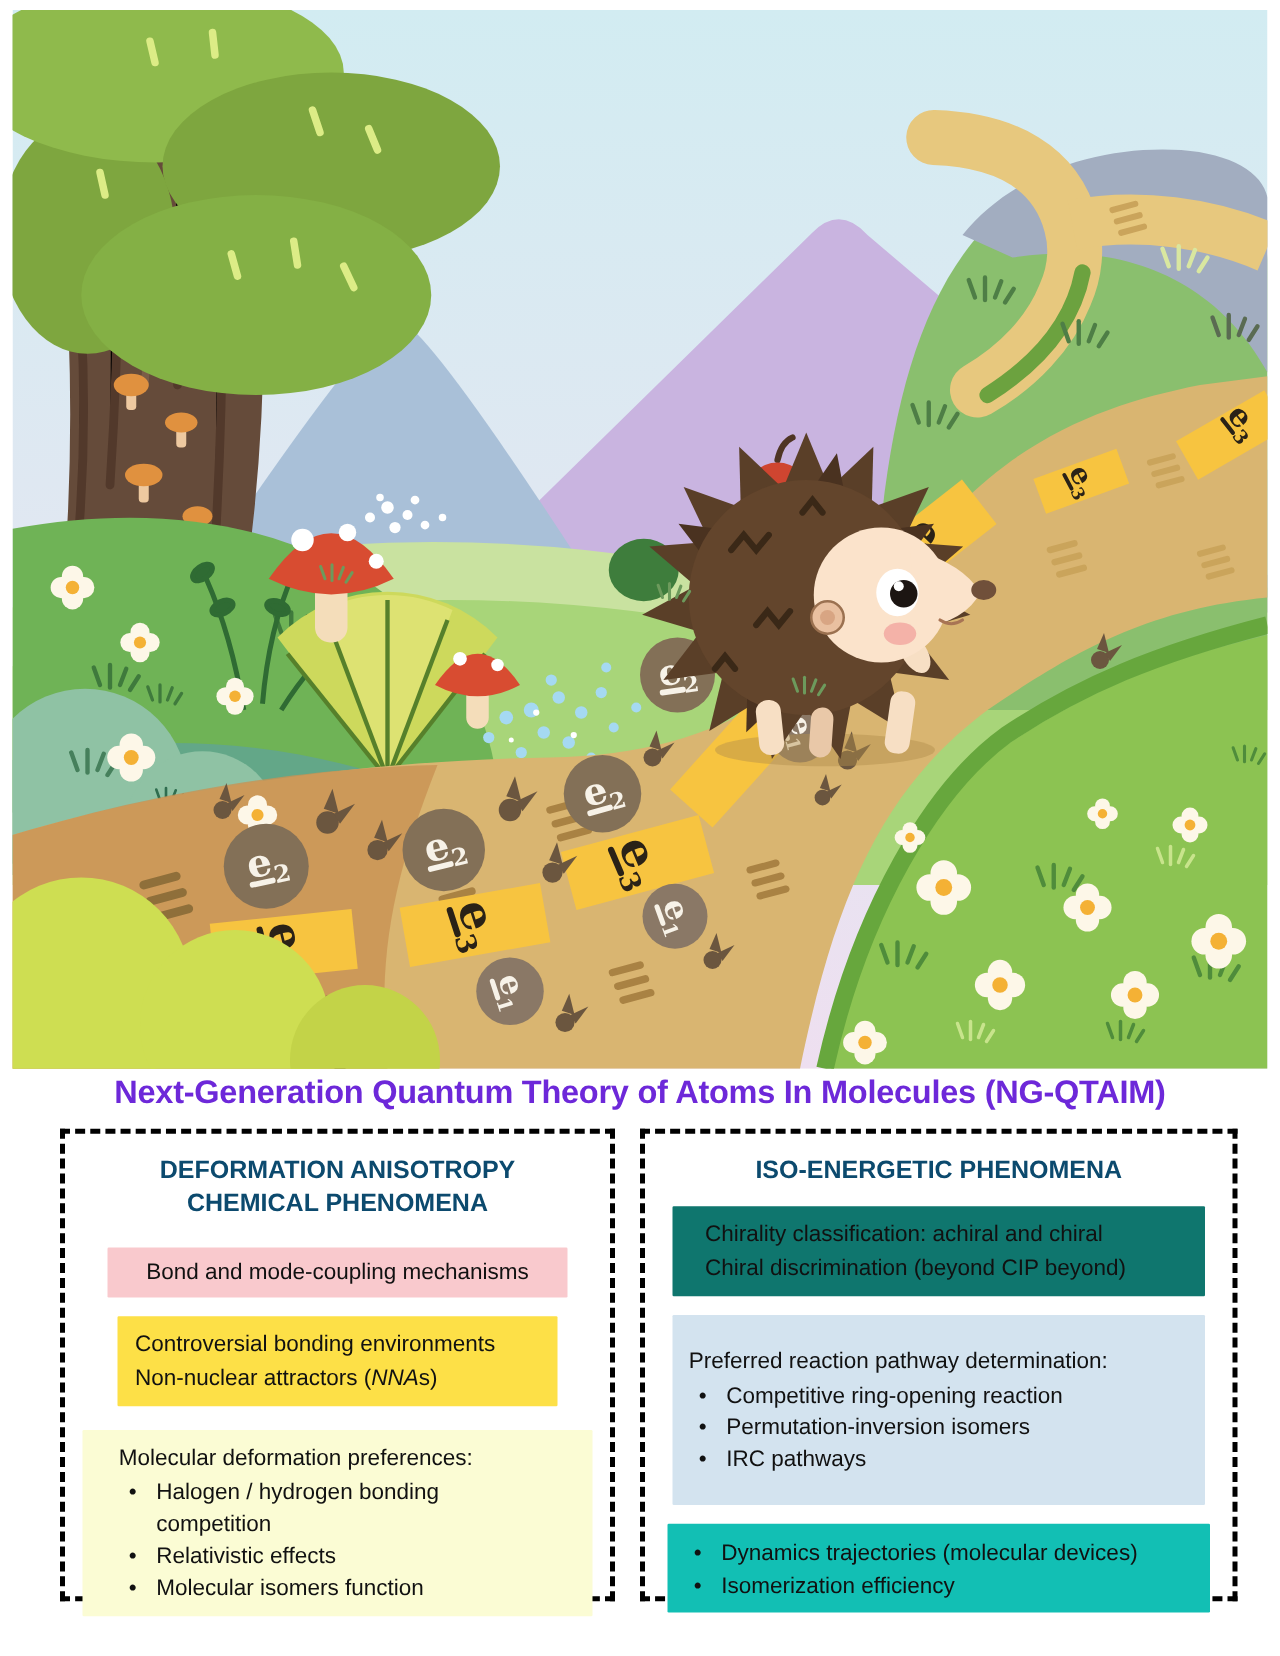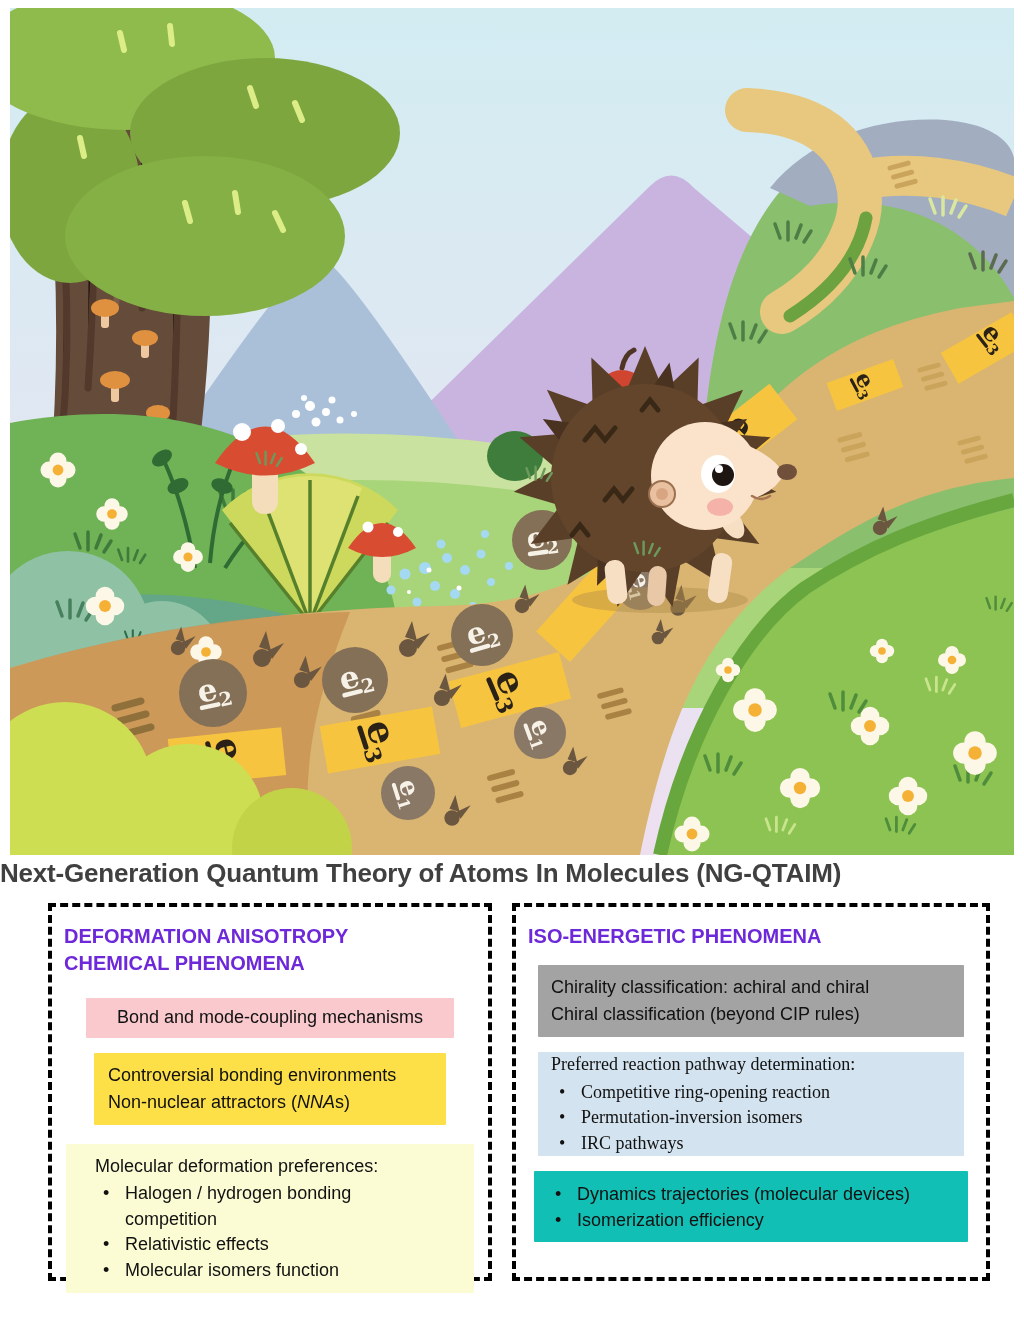--- a/index.html
+++ b/index.html
@@ -3,41 +3,41 @@
 <meta charset="utf-8">
 <style>
   html,body{margin:0;padding:0;}
   body{
     width:1024px;height:1325px;position:relative;background:#ffffff;
     font-family:"Liberation Sans", sans-serif;color:#111;
     overflow:hidden;
   }
   .illustration{position:absolute;left:10px;top:8px;width:1004px;height:847px;}
   .main-title{
-    position:absolute;left:0;top:858px;width:1024px;
-    font-size:26px;font-weight:bold;color:#404040;letter-spacing:-0.2px;
+    position:absolute;left:0;top:858px;width:1024px;text-align:center;
+    font-size:26px;font-weight:bold;color:#6d28d9;letter-spacing:-0.2px;
   }
   .panel{
     position:absolute;top:903px;height:378px;box-sizing:border-box;
     border:4px dashed #000;background:#fff;
     display:flex;flex-direction:column;gap:15px;
     padding:14px 12px;font-size:18px;line-height:1.42;
   }
   .panel-left{left:48px;width:444px;}
   .panel-right{left:512px;width:478px;}
   .panel h2{
-    margin:2px 0 0 0;font-size:20px;line-height:1.35;
-    font-weight:bold;color:#6d28d9;
+    margin:2px 0 0 0;font-size:20px;line-height:1.35;text-align:center;
+    font-weight:bold;color:#0c4a6e;
   }
   .tbox{border-radius:1px;}
   .box-pink{background:#f9c9cd;margin:6px 22px 0 22px;padding:7px 8px;text-align:center;}
   .box-orange{background:#fde047;margin:0 30px;padding:9px 14px;line-height:1.5;}
   .box-yellow{background:#fbfcd4;margin:4px 2px 0 2px;padding:10px 29px;}
-  .box-blue{background:#a3a3a3;margin:0 10px;padding:9px 13px;line-height:1.5;}
-  .box-lightblue{background:#d3e3ef;margin:0 10px;padding:0 13px;font-family:Liberation Serif, serif;}
+  .box-blue{background:#0f766e;margin:0 10px;padding:9px 26px;line-height:1.5;}
+  .box-lightblue{background:#d3e3ef;margin:0 10px;padding:24px 13px;}
   .box-teal{background:#12bfb4;margin:0 6px;padding:9px 13px;}
   ul.blist{list-style:none;margin:2px 0 0 0;padding:0;}
   ul.blist li{display:flex;}
   ul.blist li::before{content:"\2022";width:30px;flex:0 0 30px;padding-left:8px;box-sizing:border-box;}
   i{}
 </style>
 </head>
 <body>
 
 <div class="illustration">
@@ -541,21 +541,21 @@
           <span>Molecular isomers function</span>
         </li>
     </ul>
   </div>
 </div>
 
 <div class="panel panel-right">
   <h2>ISO-ENERGETIC PHENOMENA</h2>
   <div class="tbox box-blue">
     <div>Chirality classification: achiral and chiral</div>
-    <div>Chiral classification (beyond CIP rules)</div>
+    <div>Chiral discrimination (beyond CIP beyond)</div>
   </div>
   <div class="tbox box-lightblue">
     <div>Preferred reaction pathway determination:</div>
     <ul class="blist">
       <li>
           <span>Competitive ring-opening reaction</span>
         </li>
       <li>
           <span>Permutation-inversion isomers</span>
         </li>

